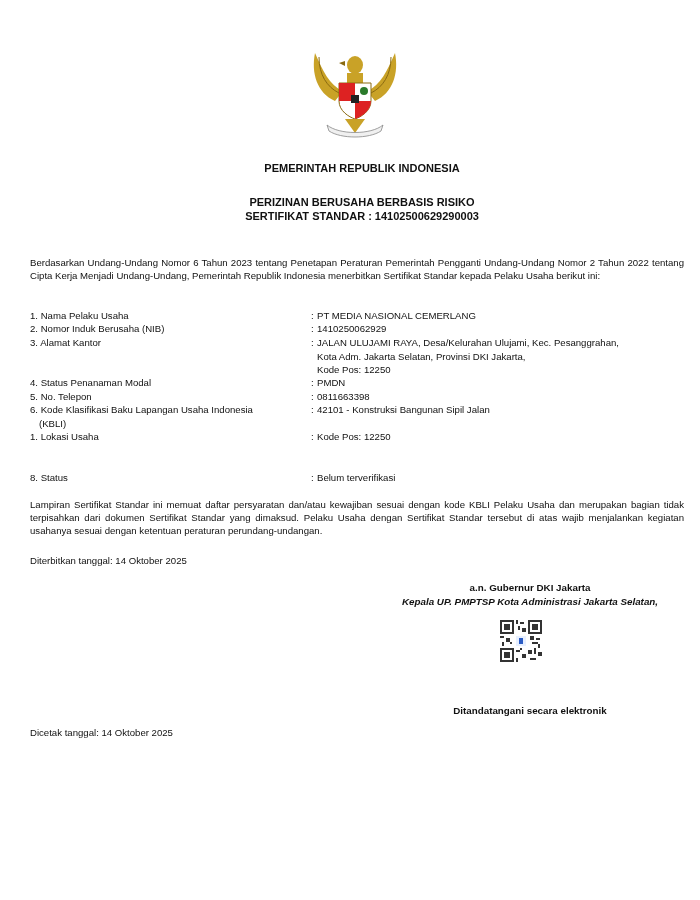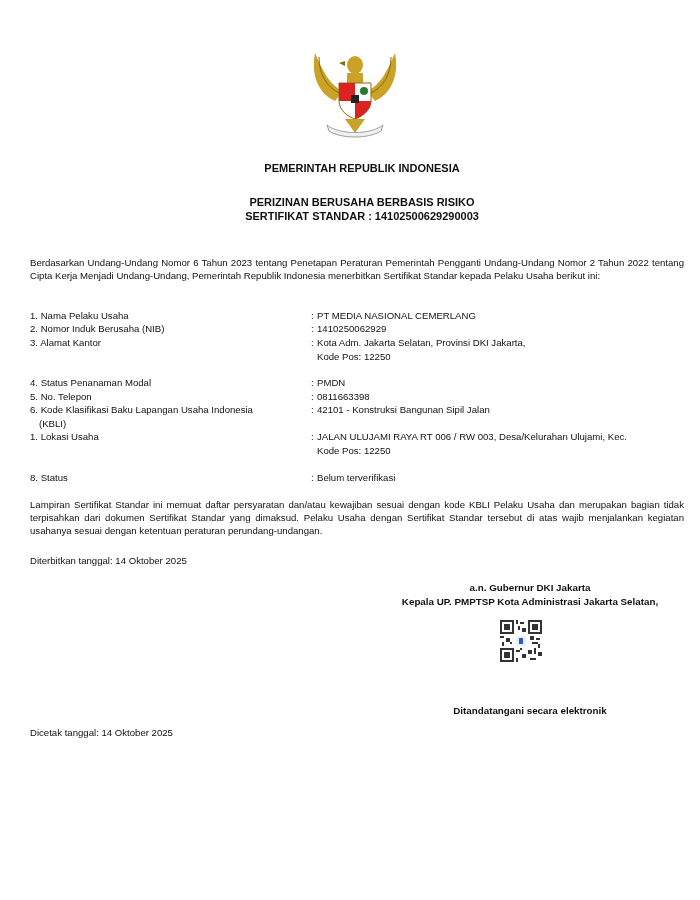--- a/index.html
+++ b/index.html
@@ -53,20 +53,21 @@
   <span class="lbl">2. Nomor Induk Berusaha (NIB)</span>
   <span class="val">
       <span class="c">:</span>
       <span class="t">1410250062929</span>
     </span>
 </div>
 <div class="row" style="top:336px;">
   <span class="lbl">3. Alamat Kantor</span>
   <span class="val">
       <span class="c">:</span>
+    <span class="t">JALAN ULUJAMI RAYA, Desa/Kelurahan Ulujami, Kec. Pesanggrahan,</span>
     <span class="t">Kota Adm. Jakarta Selatan, Provinsi DKI Jakarta,</span>
     <span class="t">Kode Pos: 12250</span>
   </span>
 </div>
 <div class="row" style="top:376px;">
   <span class="lbl">4. Status Penanaman Modal</span>
   <span class="val">
       <span class="c">:</span>
       <span class="t">PMDN</span>
     </span>
@@ -82,37 +83,36 @@
   <span class="lbl"><span>6. Kode Klasifikasi Baku Lapangan Usaha Indonesia</span><br><span style="padding-left:9px;">(KBLI)</span></span>
   <span class="val">
       <span class="c">:</span>
       <span class="t">42101 - Konstruksi Bangunan Sipil Jalan</span>
     </span>
 </div>
 <div class="row" style="top:430px;">
   <span class="lbl">1. Lokasi Usaha</span>
   <span class="val">
       <span class="c">:</span>
-    <span class="t">JALAN ULUJAMI RAYA RT 006 / RW 003, Desa/Kelurahan Ulujami, Kec.</span>
     <span class="t">Kode Pos: 12250</span>
   </span>
 </div>
 <div class="row" style="top:471px;">
   <span class="lbl">8. Status</span>
   <span class="val">
       <span class="c">:</span>
       <span class="t">Belum terverifikasi</span>
     </span>
 </div>
 
 <div class="para" style="top:498px;">Lampiran Sertifikat Standar ini memuat daftar persyaratan dan/atau kewajiban sesuai dengan kode KBLI Pelaku Usaha dan merupakan bagian tidak terpisahkan dari dokumen Sertifikat Standar yang dimaksud. Pelaku Usaha dengan Sertifikat Standar tersebut di atas wajib menjalankan kegiatan usahanya sesuai dengan ketentuan peraturan perundang-undangan.</div>
 <div class="para" style="top:554px;">Diterbitkan tanggal: 14 Oktober 2025</div>
 
 <div class="sign" style="top:581px;">a.n. Gubernur DKI Jakarta</div>
-<div class="sign" style="top:595px;">Kepala UP. PMPTSP Kota Administrasi Jakarta Selatan,</div>
+<div class="sign" style="top:595px;font-style:italic;">Kepala UP. PMPTSP Kota Administrasi Jakarta Selatan,</div>
 
 <svg class="qr" viewBox="0 0 21 21" shape-rendering="crispEdges">
   <rect width="21" height="21" fill="#fff"></rect>
   <g fill="#333">
     <rect x="0" y="0" width="7" height="7"></rect>
       <rect x="1" y="1" width="5" height="5" fill="#fff"></rect>
       <rect x="2" y="2" width="3" height="3"></rect>
     <rect x="14" y="0" width="7" height="7"></rect>
       <rect x="15" y="1" width="5" height="5" fill="#fff"></rect>
       <rect x="16" y="2" width="3" height="3"></rect>

